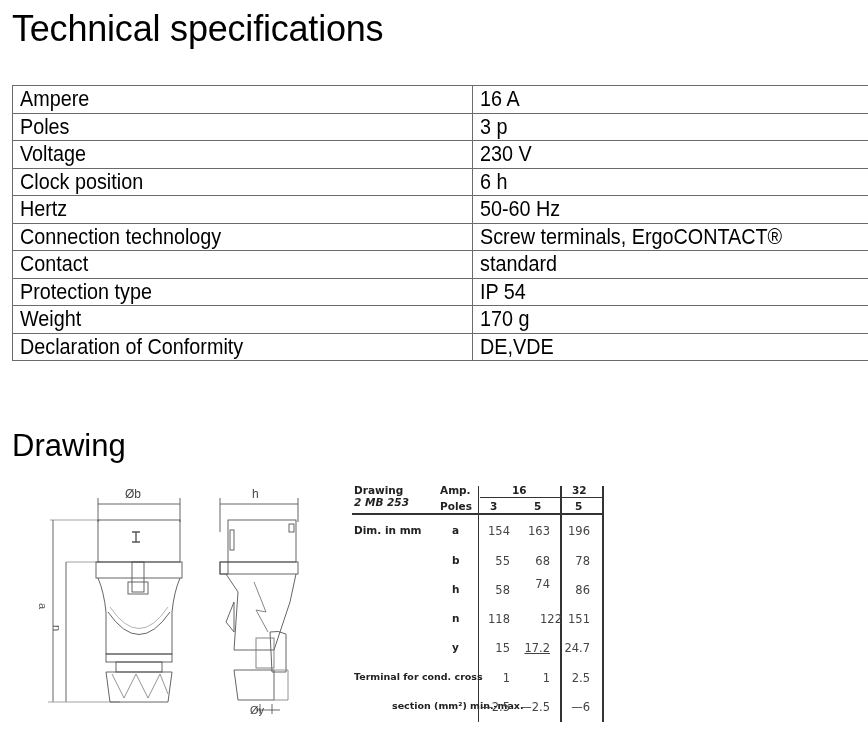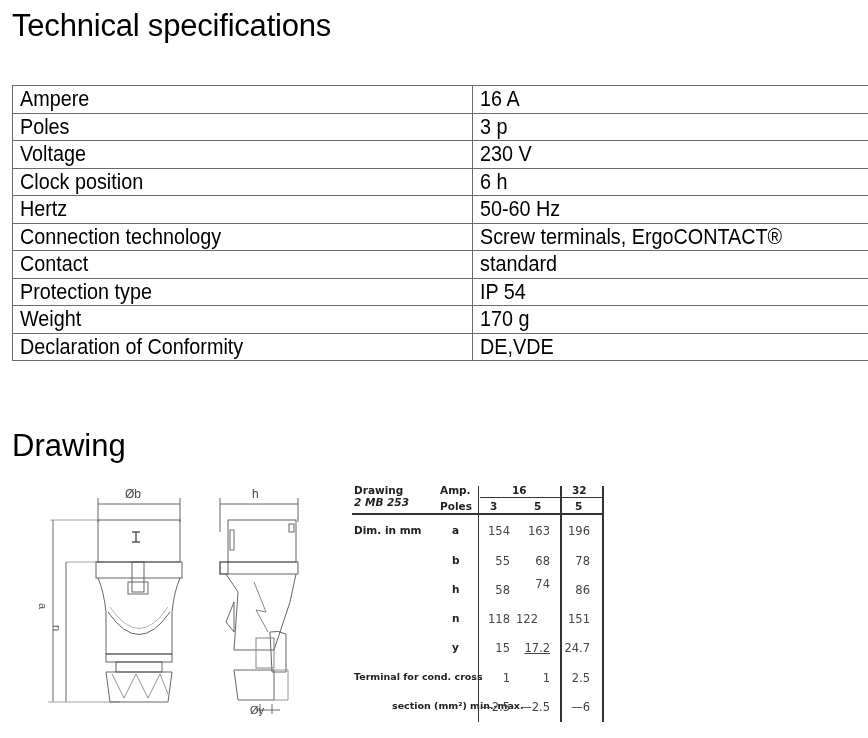--- a/index.html
+++ b/index.html
@@ -1,18 +1,18 @@
 <!DOCTYPE html>
 <html><head>
 <meta charset="utf-8">
 <style>
   html, body { margin: 0; padding: 0; background: #ffffff; }
   body { width: 868px; height: 738px; position: relative; overflow: hidden;
          font-family: "Liberation Sans", "DejaVu Sans", sans-serif; color: #000; }
-  .h1 { position: absolute; left: 12px; top: 8px; font-size: 31px; font-weight: normal; margin: 0; letter-spacing: -0.2px; }
+  .h1 { position: absolute; left: 12px; top: 8px; font-size: 36px; font-weight: normal; margin: 0; letter-spacing: -0.2px; }
   .h2 { position: absolute; left: 12px; top: 428px; font-size: 31px; font-weight: normal; margin: 0; }
   table.spec { position: absolute; left: 12px; top: 85px; border-collapse: collapse; width: 880px; }
   table.spec td { border: 1px solid #6b6b6b; height: 26.5px; padding: 0 0 0 7px; font-size: 21.5px; line-height: 26px; vertical-align: middle; white-space: nowrap; transform-origin: left; }
   table.spec td.k { width: 452px; margin-top: 32px; }
   table.spec td span { display: inline-block; transform: scaleX(0.92); transform-origin: left center; }
   .draw { position: absolute; left: 20px; top: 482px; }
   .dim { position: absolute; left: 352px; top: 482px; width: 258px; height: 240px;
          font-family: "DejaVu Sans", sans-serif; font-size: 10.5px; color: #222; }
   .dim .c { position: absolute; white-space: nowrap; }
   .dim .b { font-weight: bold; }
@@ -158,21 +158,21 @@
   <div class="c n" style="left:158px; top:72px;">68</div>
   <div class="c n" style="left:198px; top:72px;">78</div>
 
   <div class="c b" style="left:100px; top:101px;">h</div>
   <div class="c n" style="left:118px; top:101px;">58</div>
   <div class="c n" style="left:158px; top:95px;">74</div>
   <div class="c n" style="left:198px; top:101px;">86</div>
 
   <div class="c b" style="left:100px; top:130px;">n</div>
   <div class="c n" style="left:118px; top:130px;">118</div>
-  <div class="c n" style="left:146px; top:130px;">122</div>
+  <div class="c n" style="left:158px; top:130px;padding-left:12px;">122</div>
   <div class="c n" style="left:198px; top:130px;">151</div>
 
   <div class="c b" style="left:100px; top:159px;">y</div>
   <div class="c n" style="left:118px; top:159px;">15</div>
   <div class="c n" style="left:158px; top:159px;text-decoration:underline;">17.2</div>
   <div class="c n" style="left:198px; top:159px;">24.7</div>
 
   <div class="c b" style="left:2px; top:189px; font-size:9.5px;">Terminal for cond. cross</div>
   <div class="c n" style="left:118px; top:189px;">1</div>
   <div class="c n" style="left:158px; top:189px;">1</div>

